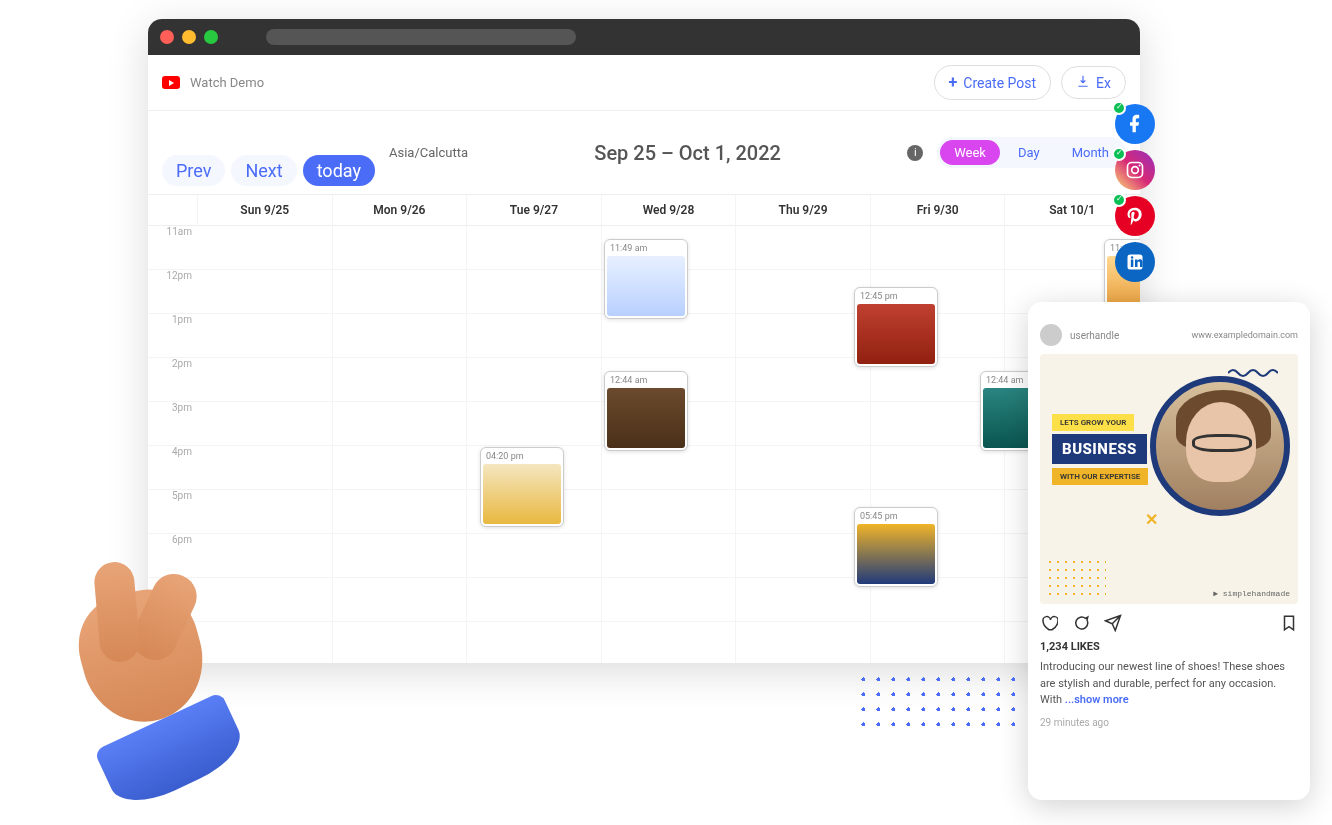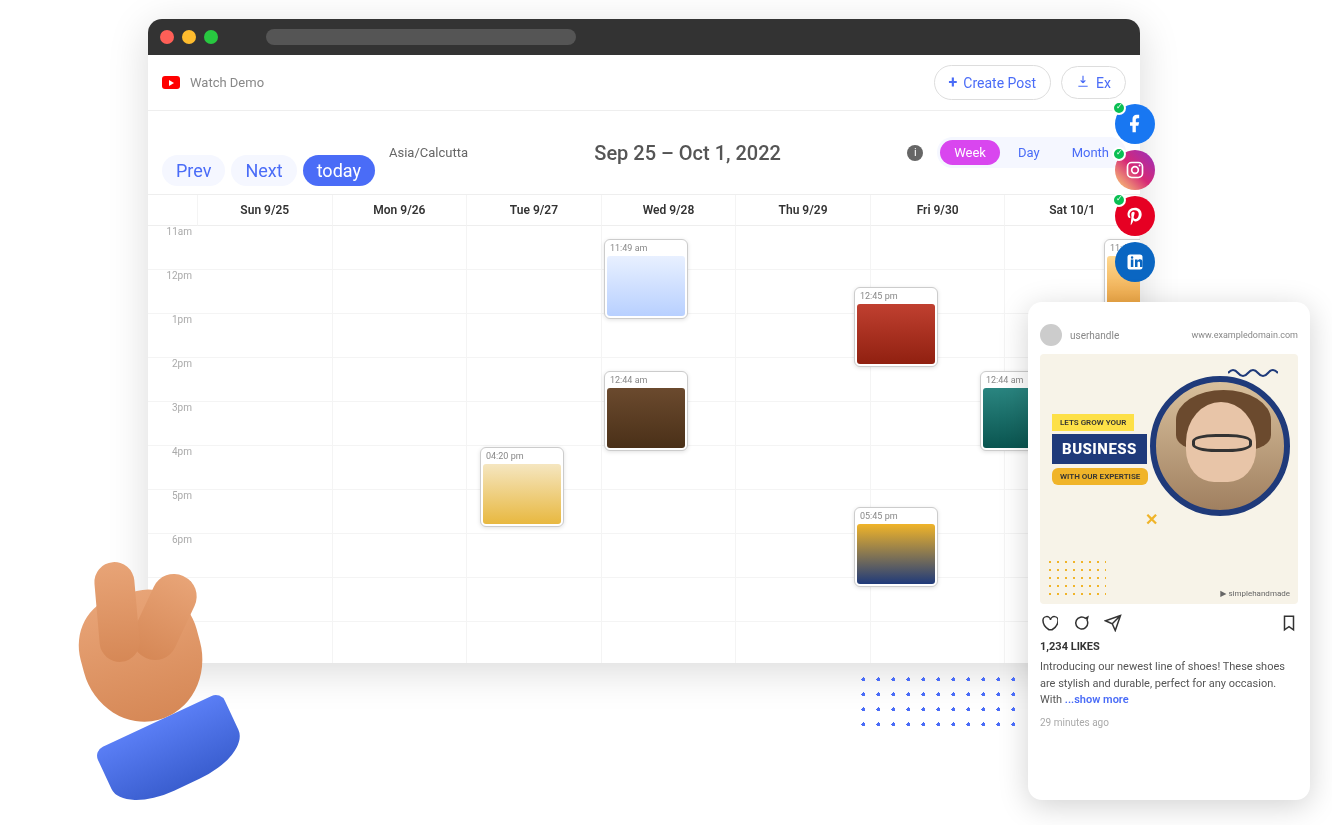--- a/index.html
+++ b/index.html
@@ -61,25 +61,25 @@
 .post-img { margin-top: 8px; width: 258px; height: 250px; background: #f7f3e8; border-radius: 4px; position: relative; overflow: hidden; }
 .dotsgrid { position: absolute; left: 6px; bottom: 6px; width: 60px; height: 40px;
   background-image: radial-gradient(#f0b429 1.5px, transparent 1.5px);
   background-size: 8px 8px; }
 .photo-circ { position: absolute; right: 8px; top: 22px; width: 140px; height: 140px; border-radius: 50%; background: linear-gradient(#d8c09c,#a08060); border: 6px solid #1f3a7a; overflow: hidden; }
 .photo-circ .face { position:absolute; top:20px; left:30px; width:70px; height:80px; background:#e8c5a8; border-radius:50% 50% 40% 40%; }
 .photo-circ .hair { position:absolute; top:8px; left:20px; width:95px; height:60px; background:#6b4a2e; border-radius:60% 60% 30% 30%; }
 .photo-circ .glasses { position:absolute; top:52px; left:36px; width:60px; height:18px; border:3px solid #333; border-radius:40%; background:transparent; }
 .tag1 { position: absolute; left: 12px; top: 60px; background: #fde047; color: #333; font-size: 8px; padding: 4px 8px; font-weight: 600; }
 .tag2 { position: absolute; left: 12px; top: 80px; background: #1f3a7a; color: #fff; font-size: 15px; padding: 6px 10px; font-weight: 800; letter-spacing: 0.5px; }
-.tag3 { position: absolute; left: 12px; top: 114px; background: #f0b429; color: #333; font-size: 8px; padding: 4px 8px; font-weight: 600; border-radius: 6px; }
+.tag3 { position: absolute; left: 12px; top: 114px; background: #f0b429; color: #333; font-size: 8px; padding: 4px 8px; font-weight: 600; }
 .squiggle { position:absolute; right:20px; top:10px; width:50px; height:12px; }
 .squiggle svg { stroke:#1f3a7a; fill:none; stroke-width:2; }
 .xmark { position:absolute; left:105px; bottom:75px; color:#f0b429; font-size:16px; font-weight:900; }
-.signature { position:absolute; right:8px; bottom:6px; font-size:8px; color:#666; }
+.signature { position:absolute; right:8px; bottom:6px; font-size:8px; color:#666;font-family:Liberation Mono, monospace; }
 .signature::before { content:"▶ "; }
 
 .actions { display: flex; gap: 14px; margin-top: 10px; align-items: center; }
 .actions .ico { width: 18px; height: 18px; }
 .actions .ico svg { stroke: #333; fill: none; stroke-width: 2; }
 .bookmark { margin-left: auto; }
 .likes { font-size: 11px; font-weight: 700; margin-top: 8px; color: #333; }
 .caption { font-size: 11px; color: #555; margin-top: 6px; line-height: 1.5; }
 .showmore { color: #4a6cf7; font-weight: 600; cursor: pointer; }
 .ago { font-size: 10px; color: #aaa; margin-top: 8px; }

